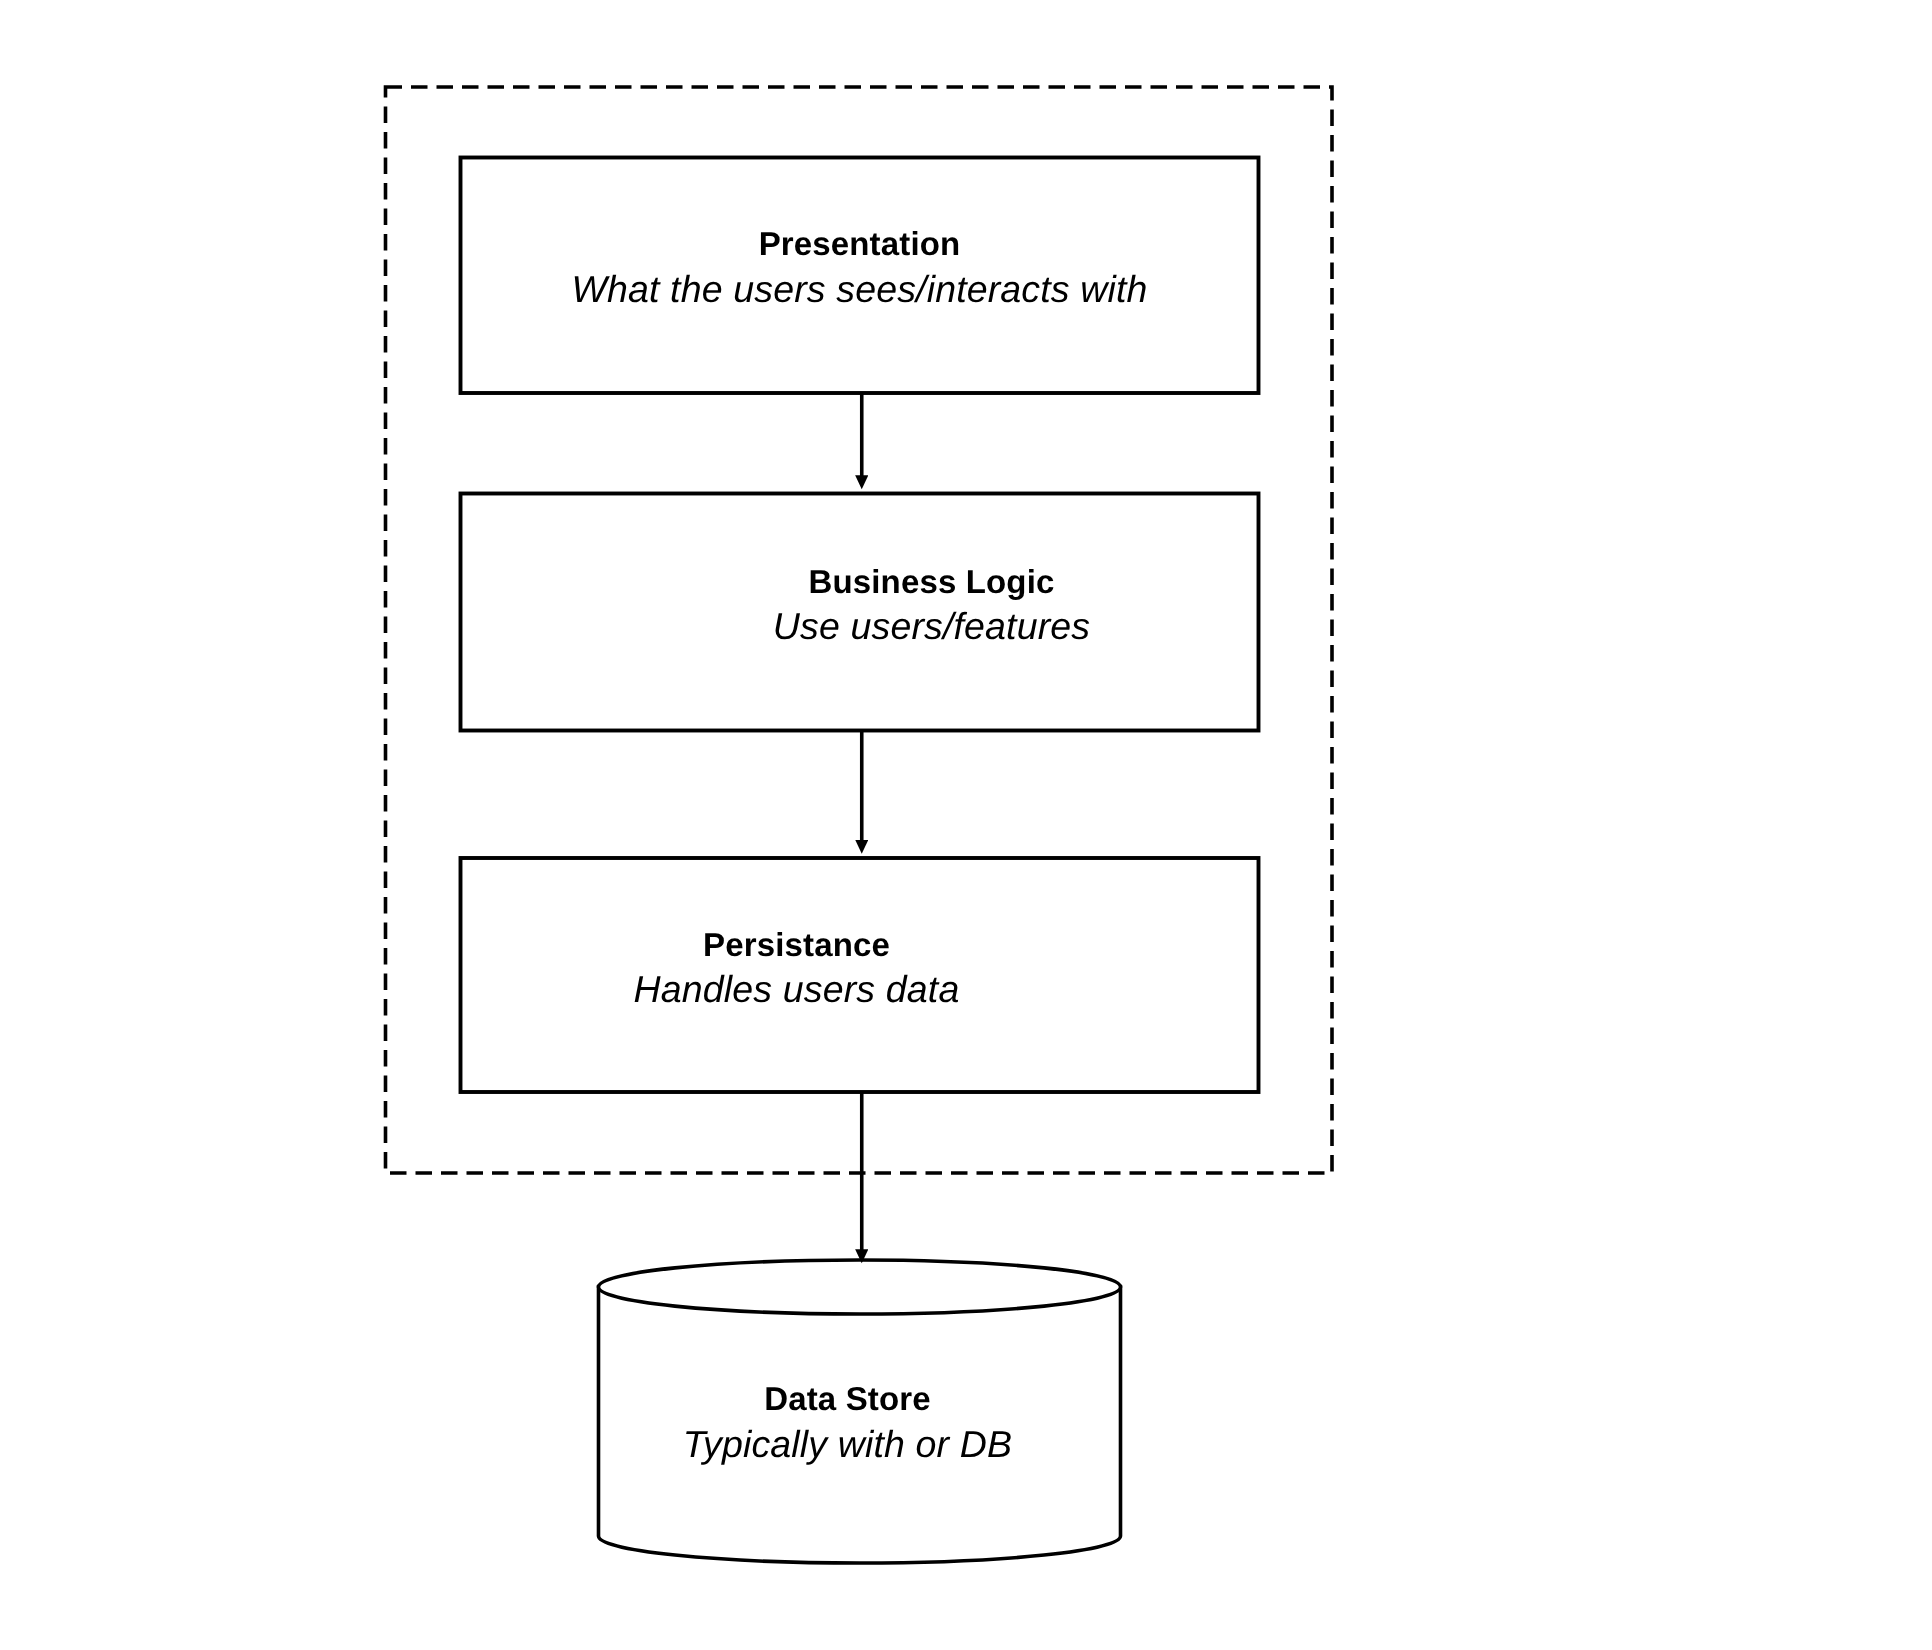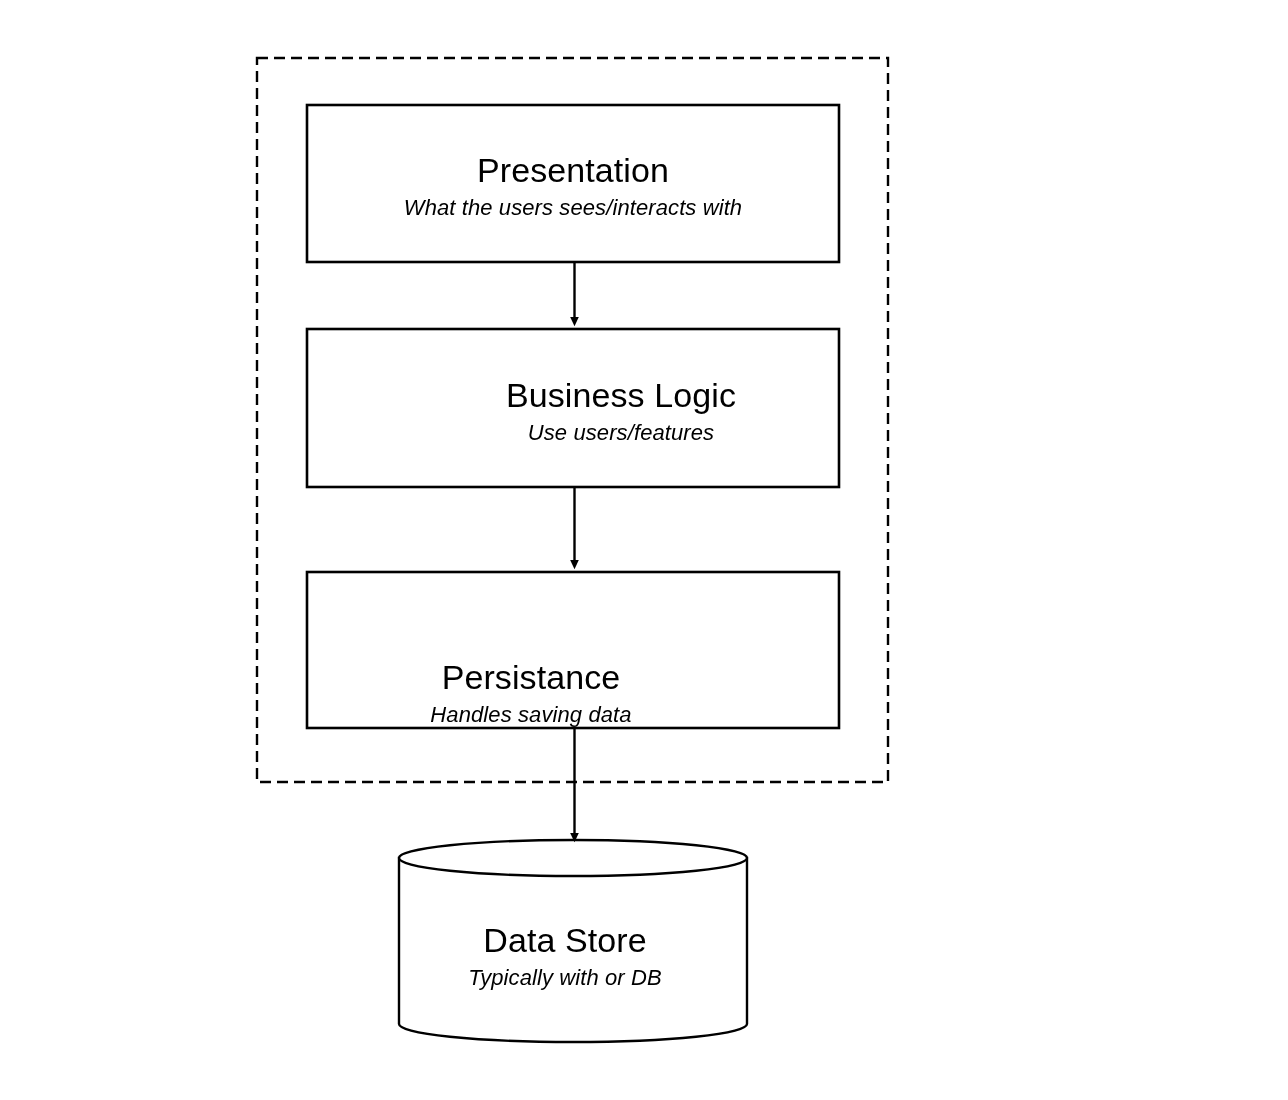--- a/index.html
+++ b/index.html
@@ -30,47 +30,46 @@
     position: absolute;
     text-align: center;
     color: #000000;
     line-height: 1.33;
     white-space: nowrap;
     pointer-events: none;
   }
   .label-title {
     display: block;
     font-style: normal;
-    font-weight: 400;
-    font-size: 34px;
+    font-weight: 700;
+    font-size: 22px;
     letter-spacing: 0.1px;
   }
   .label-sub {
     display: block;
     font-style: italic;
     font-weight: 400;
-    font-size: 22px;
+    font-size: 25px;
     letter-spacing: 0.1px;
   }
   .layer-label {  }
   #label-presentation {
     left: 307px;
     top: 148px;
     width: 532px;
   }
   #label-business-logic {
     left: 307px;
     top: 373px;
     width: 628px;
   }
   #label-persistance {
     left: 307px;
     top: 615px;
     width: 448px;
-    margin-top: 40px;
   }
   #label-data-store {
     left: 399px;
     top: 918px;
     width: 332px;
   }
 </style>
 </head>
 <body>
 
@@ -110,21 +109,21 @@
     <span class="label-sub">What the users sees/interacts with</span>
   </div>
 
   <div class="node-label layer-label" id="label-business-logic">
     <span class="label-title">Business Logic</span>
     <span class="label-sub">Use users/features</span>
   </div>
 
   <div class="node-label layer-label" id="label-persistance">
     <span class="label-title">Persistance</span>
-    <span class="label-sub">Handles saving data</span>
+    <span class="label-sub">Handles users data</span>
   </div>
 
   <div class="node-label layer-label" id="label-data-store">
     <span class="label-title">Data Store</span>
     <span class="label-sub">Typically with or DB</span>
   </div>
 
 </div>
 
 </body></html>

